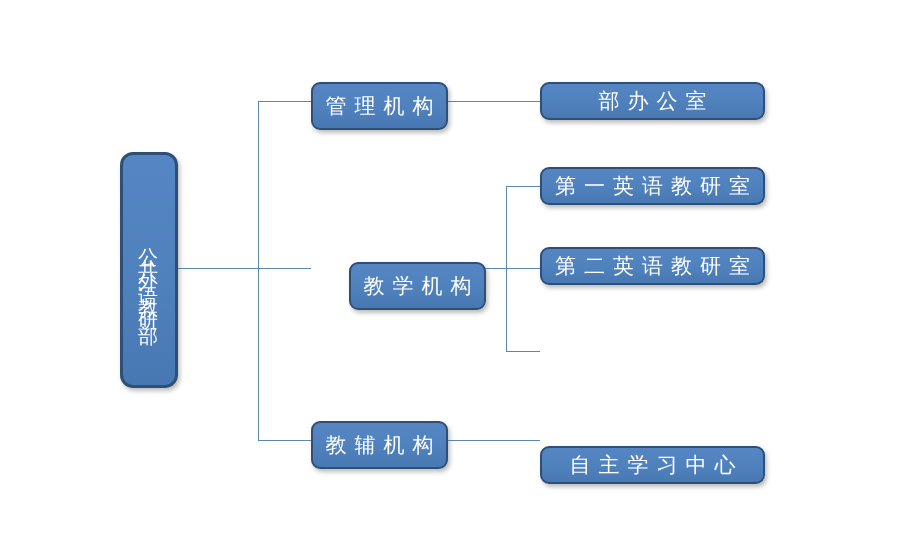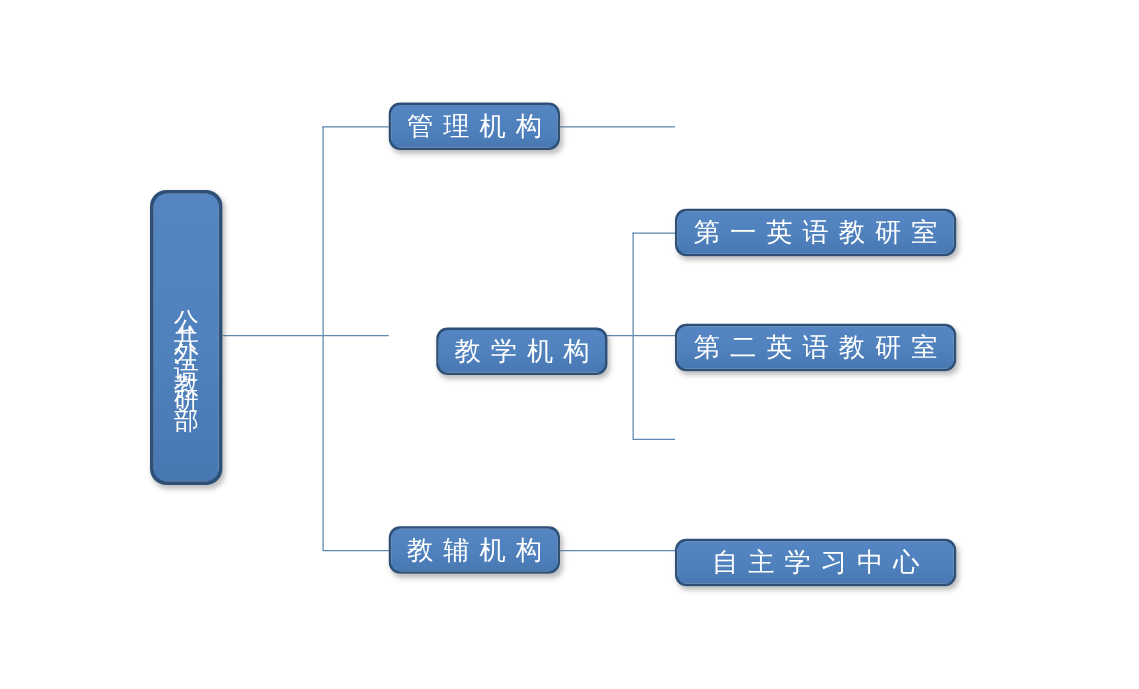--- a/index.html
+++ b/index.html
@@ -25,21 +25,21 @@
     display: flex;
     align-items: center;
     justify-content: center;
     text-align: center;
     box-shadow: 2px 3px 4px rgba(110,110,110,0.45);
     z-index: 2;
   }
   .node.branch {
     left: 311px;
     width: 137px;
-    height: 38px;
+    height: 48px;
     font-size: 21px;
     letter-spacing: 8px;
     text-indent: 8px;
   }
   .node.leaf {
     left: 540px;
     width: 225px;
     height: 38px;
     font-size: 21px;
     letter-spacing: 8px;
@@ -83,17 +83,18 @@
   <div class="line h" style="left:506px; top:268px; width:34px;"></div>
   <div class="line h" style="left:506px; top:351px; width:34px;"></div>
   <div class="line h" style="left:448px; top:440px; width:92px;"></div>
 
   <div class="node root">公共外语教研部</div>
 
   <div class="node branch" style="top:82px;">管理机构</div>
   <div class="node branch" style="top:262px;margin-left:38px;">教学机构</div>
   <div class="node branch" style="top:421px;">教辅机构</div>
 
+  <div class="node leaf" style="top:82px;">部办公室</div>
   <div class="node leaf" style="top:167px;text-align:right;">第一英语教研室</div>
-  <div class="node leaf" style="top:259px;">第二英语教研室</div>
-  <div class="node leaf" style="top:431px;">自主学习中心</div>
+  <div class="node leaf" style="top:247px;">第二英语教研室</div>
+  <div class="node leaf" style="top:446px;">自主学习中心</div>
 
 </div>
 
 </body></html>

